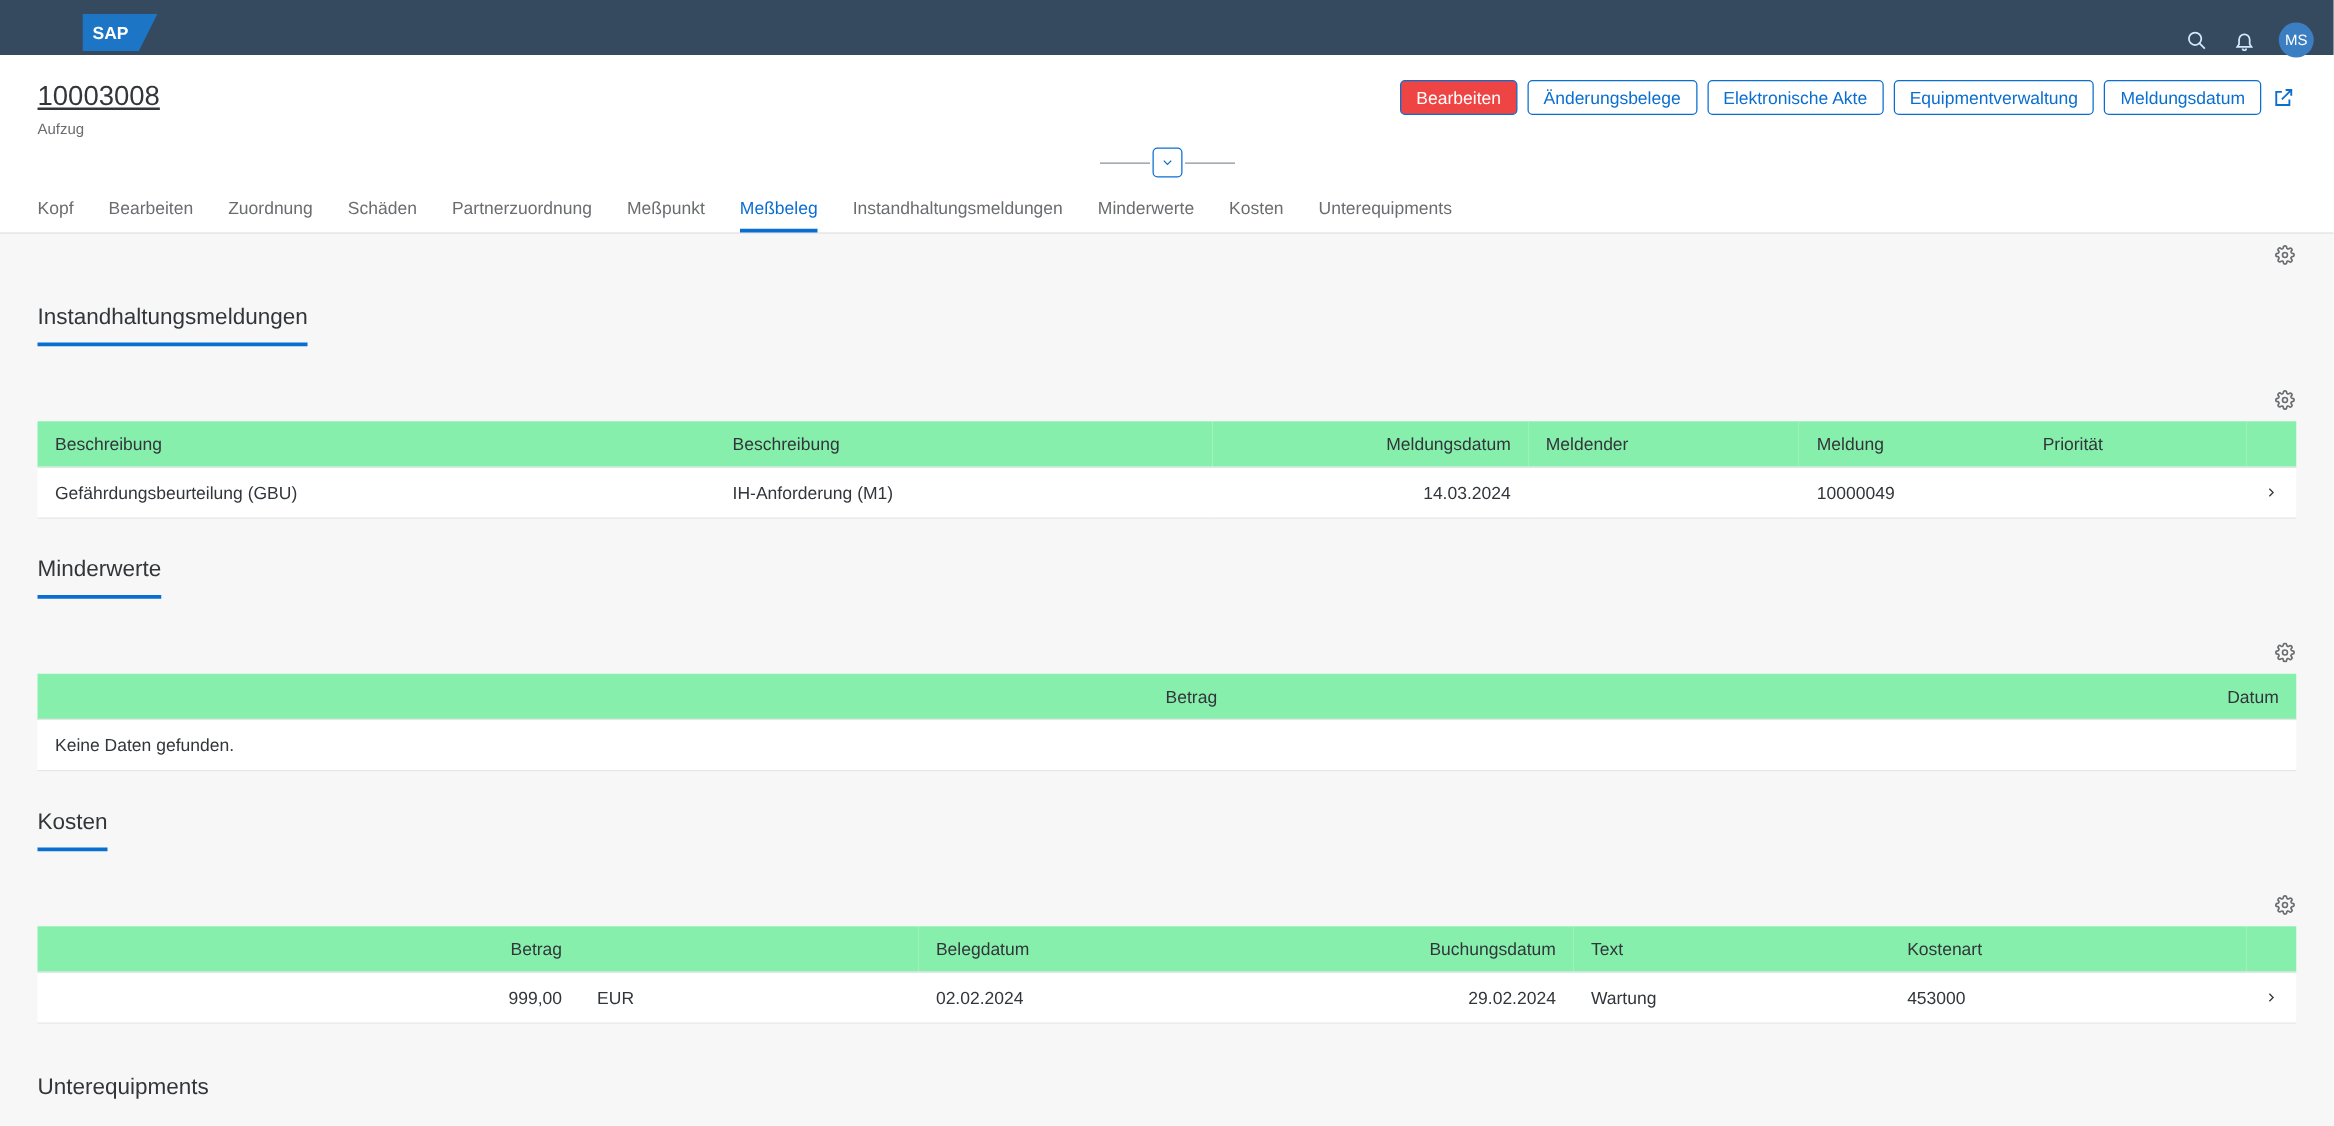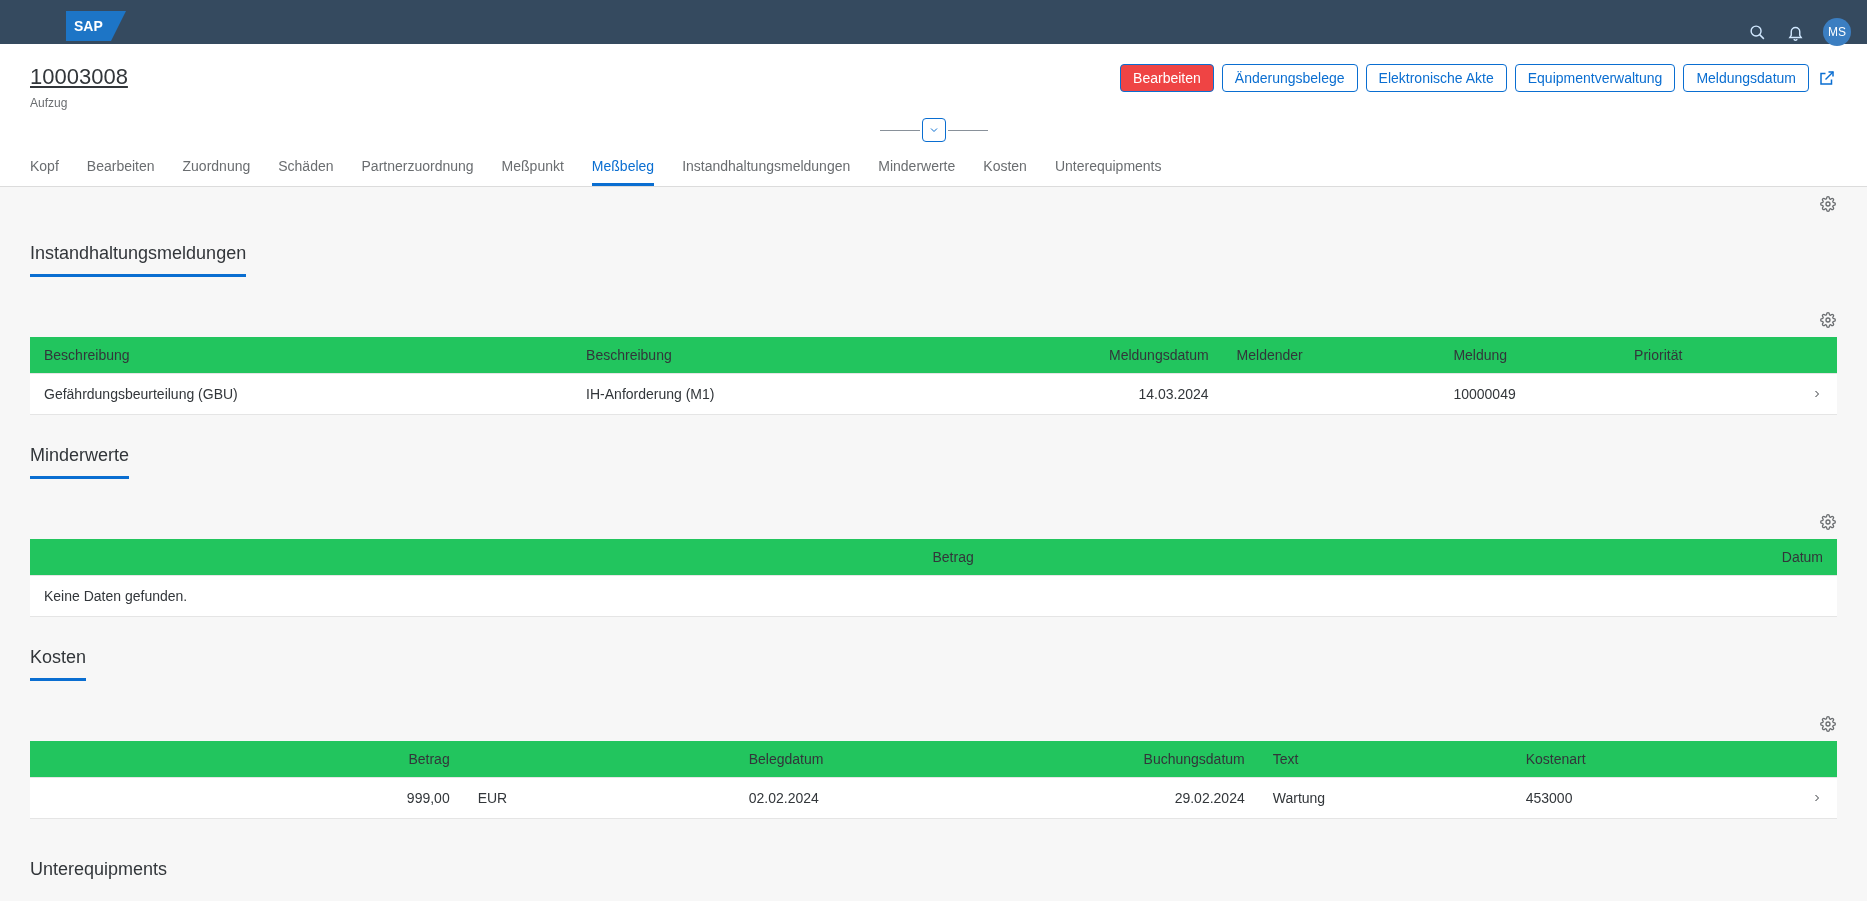--- a/index.html
+++ b/index.html
@@ -36,21 +36,21 @@
 
   
   .content { background: #f7f7f7; padding: 0 30px 40px 30px; }
   .settings-row { display:flex; justify-content:flex-end; padding-top:8px; }
   .gear { color:#6a6d70; cursor:pointer; width:18px; height:18px; display:flex; align-items:center; justify-content:center; }
 
   .section-title { font-size: 18px; color: #32363a; padding: 30px 0 10px 0; display: inline-block; border-bottom: 3px solid #0a6ed1; margin-bottom: 4px; }
   .section-title.nobar { border-bottom: none; }
 
   .table { width: 100%; background: #fff; border-collapse: collapse; }
-  .table th { background: #22c55e; text-align: left; padding: 10px 14px; font-weight: 400; color: #32363a; font-size: 14px; border-bottom: 1px solid #e5e5e5; }
+  .table th { background: #86efac; text-align: left; padding: 10px 14px; font-weight: 400; color: #32363a; font-size: 14px; border-bottom: 1px solid #e5e5e5; }
   .table th.right { text-align: right; }
   .table td { padding: 12px 14px; border-bottom: 1px solid #e5e5e5; font-size: 14px; color: #32363a; }
   .table td.right { text-align: right; }
   .chevron-cell { width: 30px; text-align: center; color: #6a6d70; }
   .nodata { text-align: left; padding: 12px; background: #fff; border-bottom: 1px solid #e5e5e5; color: #32363a; }
 
   .table-toolbar { display:flex; justify-content:flex-end; padding: 30px 0 8px 0; }
 
   svg { display: block; }
 </style>

